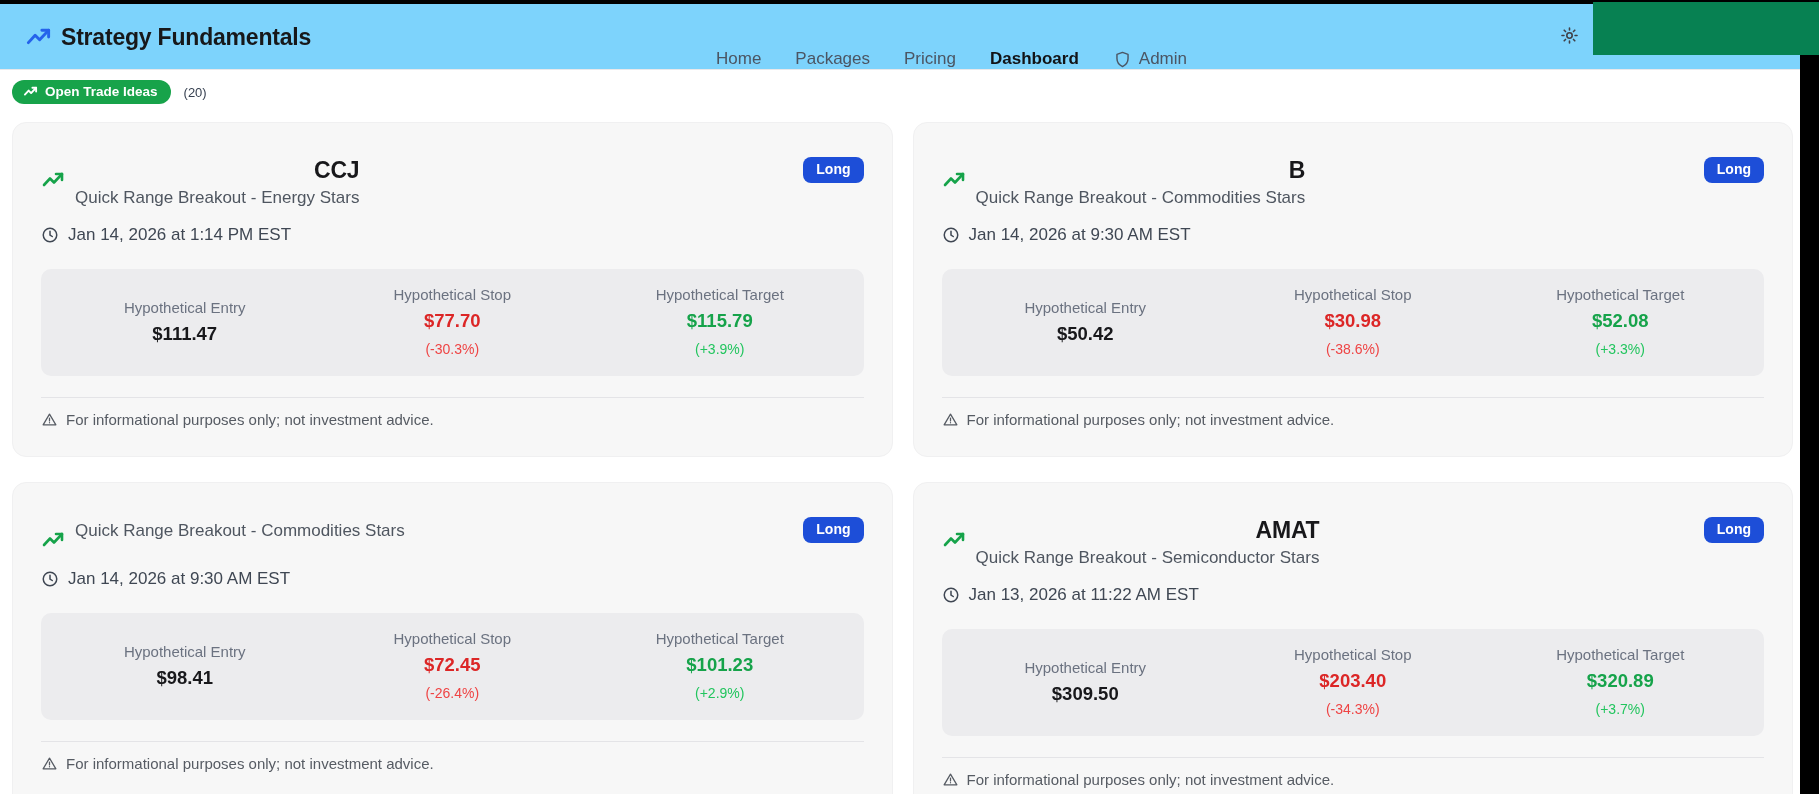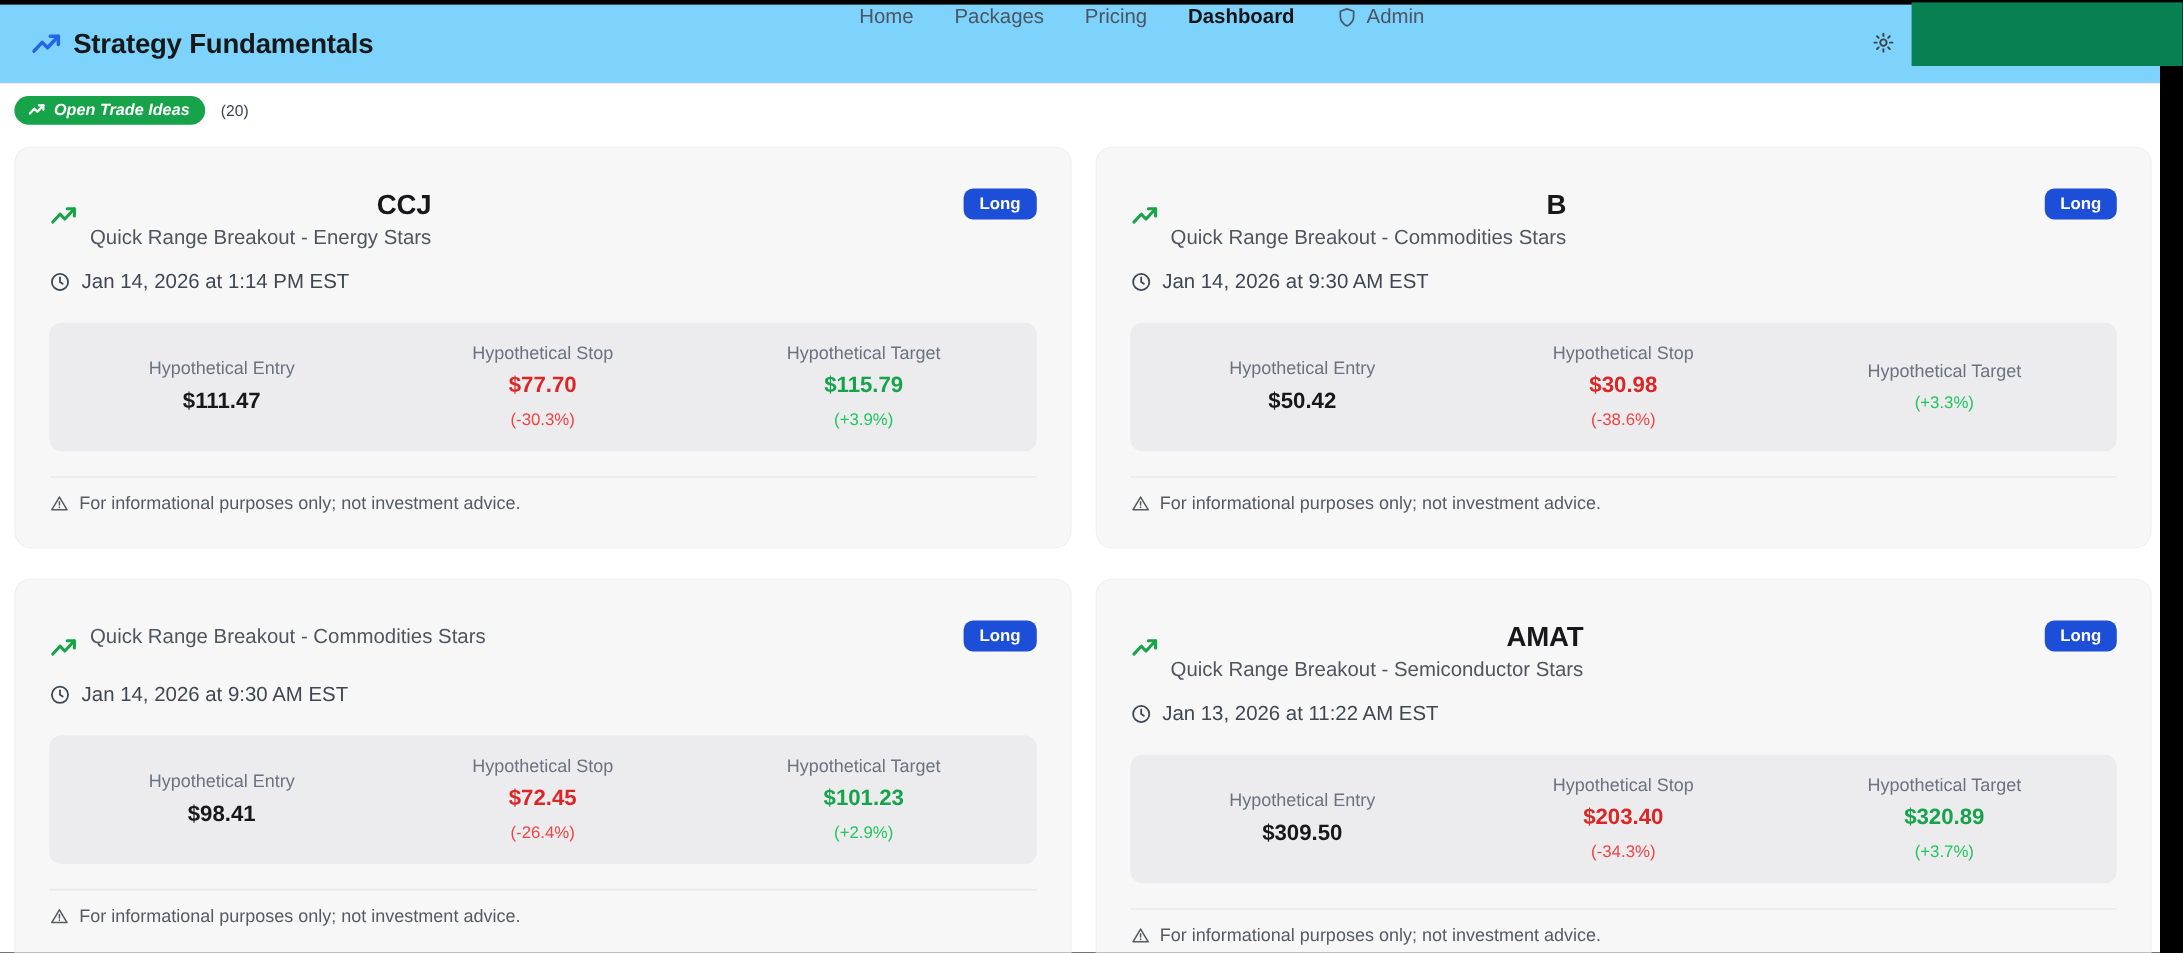--- a/index.html
+++ b/index.html
@@ -8,34 +8,34 @@
   .screen { position:relative; width:1819px; height:794px; overflow:hidden; background:#000; }
   .app { position:absolute; left:0; top:4px; width:1800px; height:790px; background:#ffffff; }
 
   
   .navbar { position:absolute; left:0; top:4px; width:1800px; height:66px; background:#7dd3fc;
             border-bottom:1px solid #e8e8ea; }
   .brand { position:absolute; left:25px; top:50%; transform:translateY(-50%);
            display:flex; align-items:center; gap:9px; cursor:pointer; }
   .brand-icon { color:#2563eb; display:flex; }
   .brand-title { font-size:23px; font-weight:700; color:#17181a; letter-spacing:-0.2px; }
-  .nav-links { position:absolute; left:716px; top:0; height:100%; display:flex; align-items:flex-start; gap:34px; }
+  .nav-links { position:absolute; left:716px; top:0; height:100%; display:flex; align-items:flex-end; gap:34px; }
   .nav-link { font-size:17px; color:#4b5563; cursor:pointer; display:flex; align-items:center; gap:7px; }
   .nav-link.active { color:#121316; font-weight:600; }
   .shield { color:#4b5563; display:flex; }
   .theme-toggle { position:absolute; left:1554px; top:50%; transform:translateY(-50%);
                   width:30px; height:30px; display:flex; align-items:center; justify-content:center;
                   color:#3f3f46; cursor:pointer; background:none; border:none; }
   .green-block { position:absolute; left:1593px; top:2px; width:226px; height:53px; background:#078152; z-index:6; border:none; cursor:pointer; }
 
   
   .badge-row { position:absolute; left:12px; top:80px; display:flex; align-items:center; gap:13px; }
   .open-badge { display:flex; align-items:center; gap:7px; background:#17a34a; color:#fff;
                 font-size:13.5px; font-weight:700; padding:4px 13px 5px 11px; border-radius:999px;
-                border:none; cursor:pointer;font-style:italic; }
+                border:none; cursor:pointer; }
   .open-badge svg { display:block; }
   .badge-count { font-size:13px; color:#374151; }
 
   
   .cards { position:absolute; left:12px; top:122px; width:1781px;
            display:grid; grid-template-columns:1fr 1fr; gap:25px 20px; }
   .card { background:#f7f7f7; border:1px solid #f0f0f1; border-radius:14px; padding:28px;
           min-height:331px; cursor:pointer; }
   .card-head { display:flex; justify-content:space-between; align-items:flex-start; margin-top:6px;text-align:right; }
   .head-left { display:flex; gap:10px; }
@@ -207,20 +207,21 @@
           <div class="stat-label">Hypothetical Entry</div>
           <div class="stat-value">$50.42</div>
         </div>
         <div class="stat">
           <div class="stat-label">Hypothetical Stop</div>
           <div class="stat-value neg">$30.98</div>
           <div class="stat-pct neg">(-38.6%)</div>
         </div>
         <div class="stat">
           <div class="stat-label">Hypothetical Target</div>
+          <div class="stat-value pos">$52.08</div>
           <div class="stat-pct pos">(+3.3%)</div>
         </div>
       </div>
       <div class="divider"></div>
       <div class="disclaimer">
         <span class="warn-icon">
           <svg width="17" height="17" viewBox="0 0 24 24" fill="none" stroke="currentColor" stroke-width="1.8" stroke-linecap="round" stroke-linejoin="round">
               <path d="M12 4.5 L21 19.5 H3 Z"></path>
               <line x1="12" y1="10" x2="12" y2="14"></line>
               <line x1="12" y1="16.6" x2="12" y2="16.7"></line>

